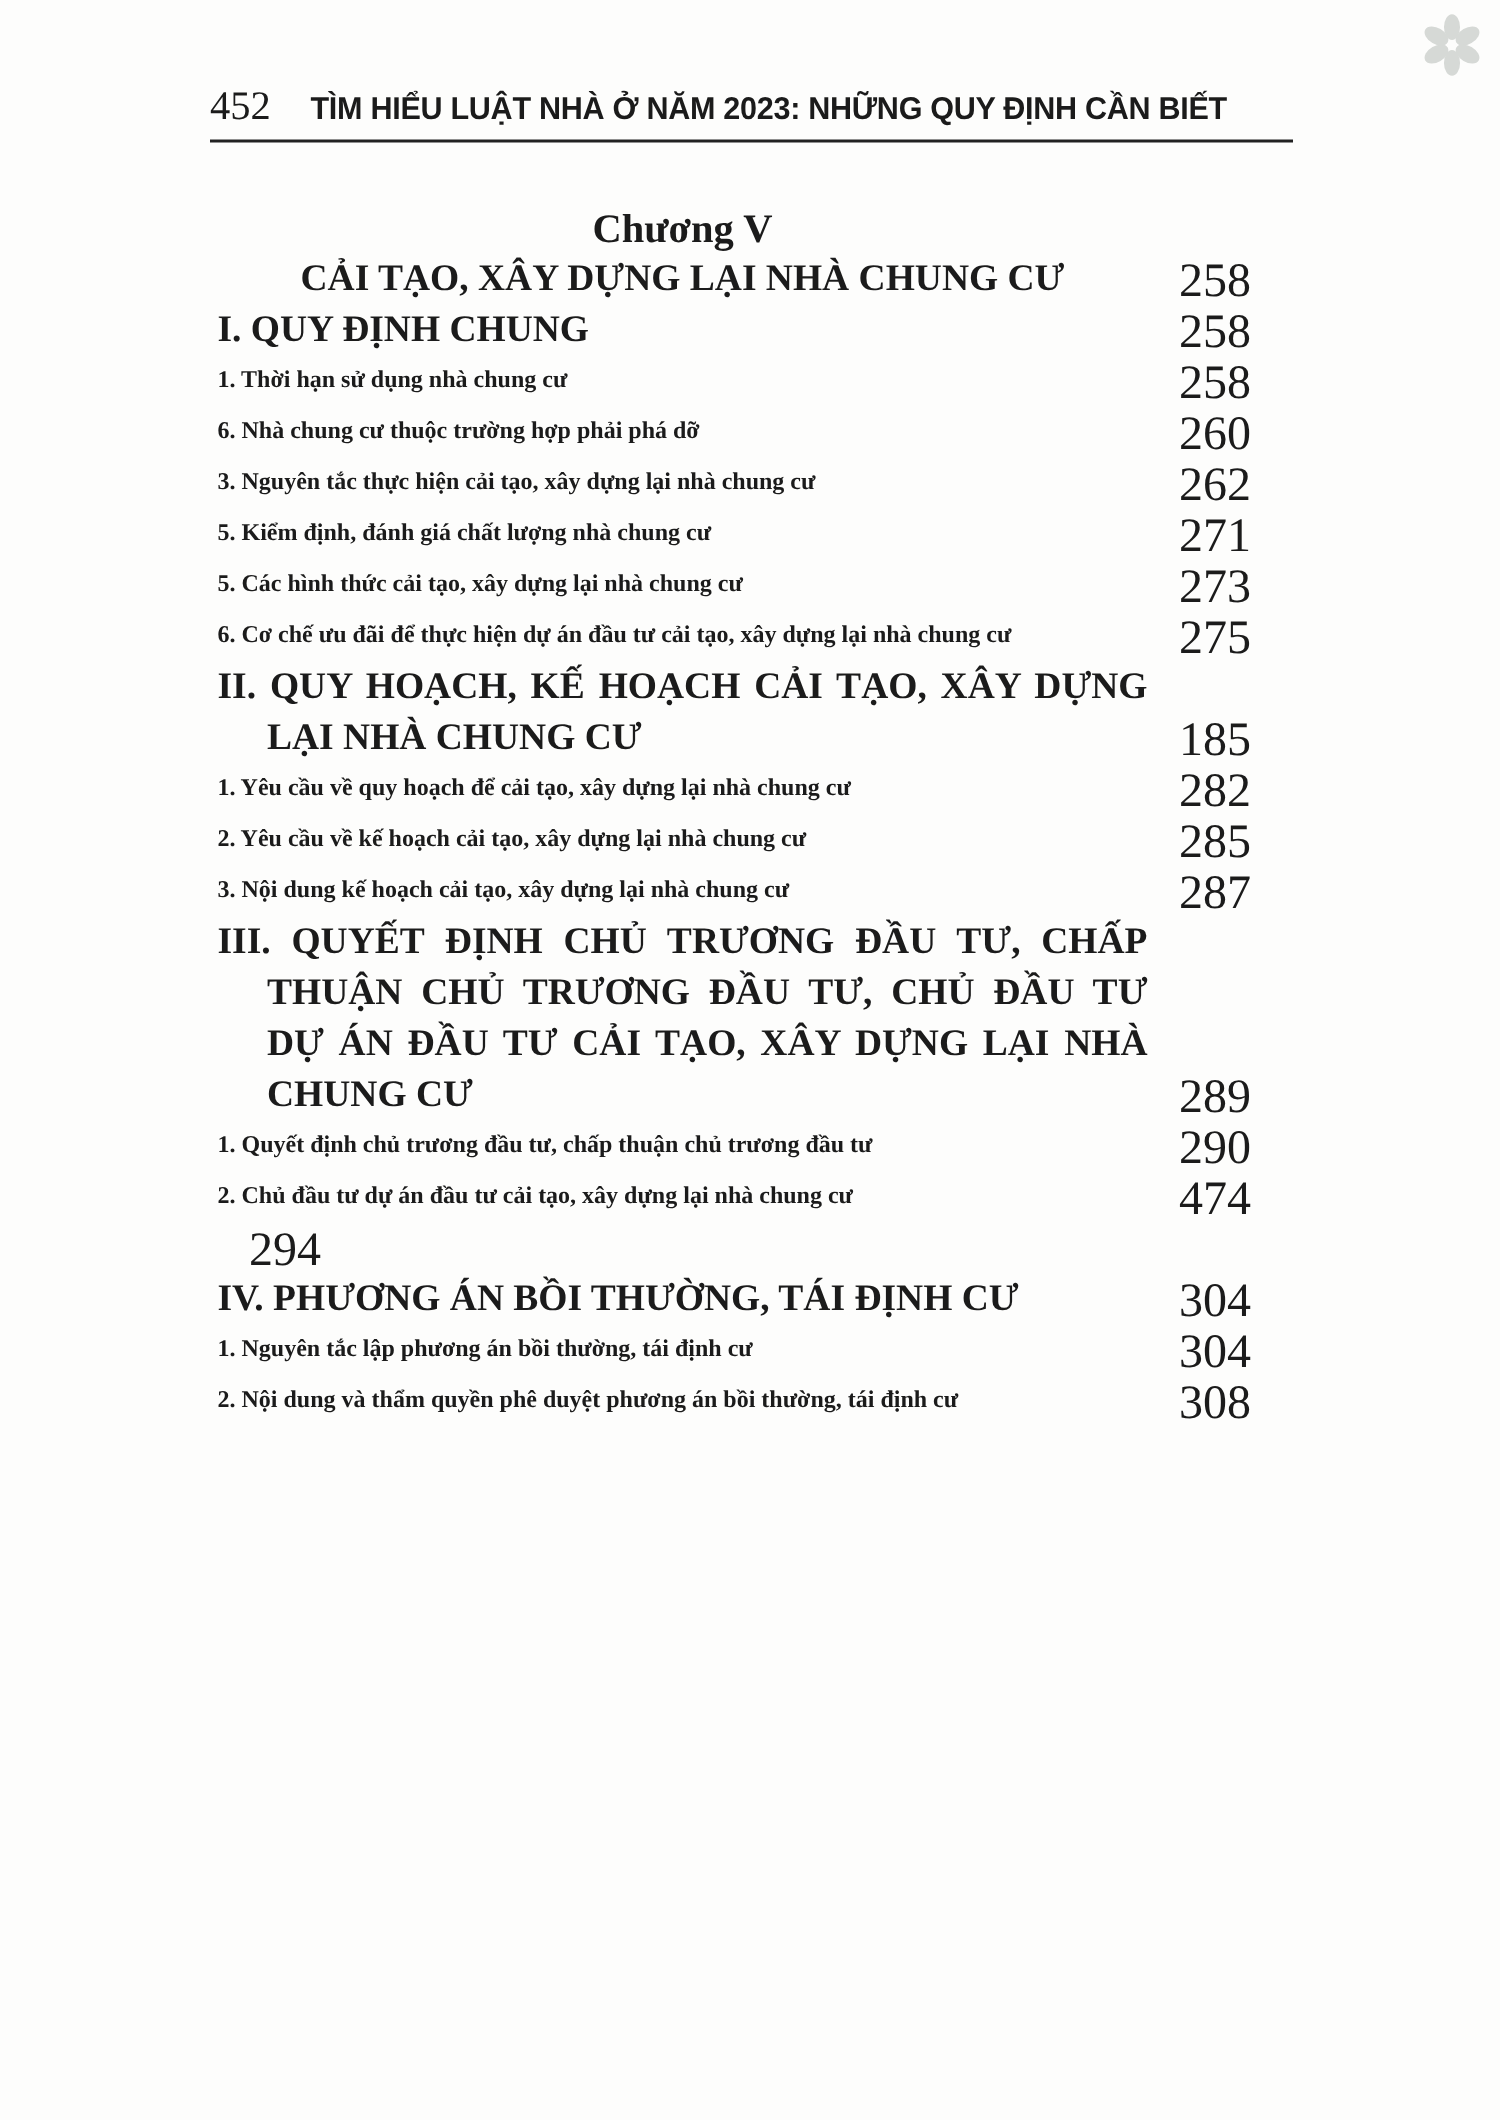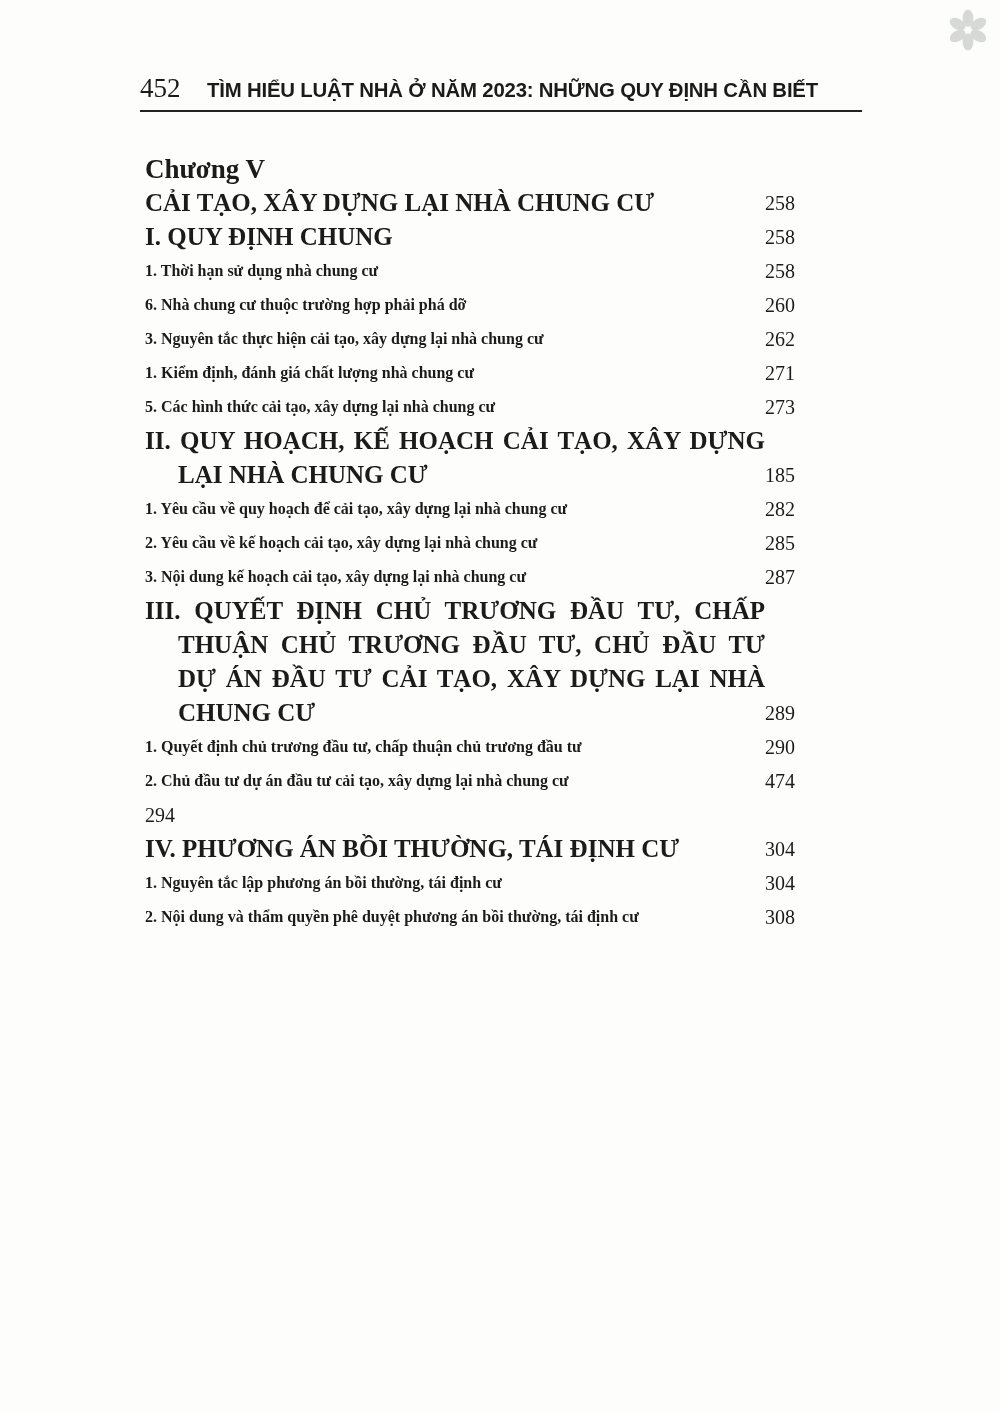--- a/index.html
+++ b/index.html
@@ -11,21 +11,21 @@
   * { margin: 0; padding: 0; box-sizing: border-box; }
   html, body { background: #ffffff; }
   .page {
     position: relative;
     width: 1000px;
     height: 1413px;
     background: var(--bg);
     color: var(--text);
     font-family: "Liberation Serif", "DejaVu Serif", serif;
     overflow: hidden;
-    padding-top: 74px;
+    padding-top: 56px;
   }
   
   .watermark {
     position: absolute;
     top: 8px;
     right: 10px;
     width: 44px;
     height: 44px;
   }
   
@@ -66,25 +66,25 @@
     text-align: justify;
   }
   .entry {
     padding-left: 33px;
     text-indent: -33px;
     font-weight: bold;
   }
   .row.section .text { font-size: 25px; }
   .pagecol {
     width: 90px;
-    text-align: left;
-    font-size: 20px;
+    text-align: center;
+    font-size: 32px;
     line-height: 34px;
   }
-  .center { text-align: left; }
+  .center { text-align: center; }
   .bold { font-weight: bold; }
   .chapter-label { font-size: 27px; }
   .chapter-title { font-size: 25px; white-space: nowrap; }
 </style>
 </head>
 <body>
 
 <div class="page">
 
   <svg class="watermark" viewBox="0 0 46 46" aria-hidden="true">
@@ -128,29 +128,33 @@
     <div class="text entry">6. Nhà chung cư thuộc trường hợp phải phá dỡ</div>
     <div class="pagecol">260</div>
   </div>
 
   <div class="row">
     <div class="text entry">3. Nguyên tắc thực hiện cải tạo, xây dựng lại nhà chung cư</div>
     <div class="pagecol">262</div>
   </div>
 
   <div class="row">
-    <div class="text entry">1. Kiểm định, đánh giá chất lượng nhà chung cư</div>
+    <div class="text entry">5. Kiểm định, đánh giá chất lượng nhà chung cư</div>
     <div class="pagecol">271</div>
   </div>
 
   <div class="row">
     <div class="text entry">5. Các hình thức cải tạo, xây dựng lại nhà chung cư</div>
     <div class="pagecol">273</div>
   </div>
 
+  <div class="row">
+    <div class="text entry">6. Cơ chế ưu đãi để thực hiện dự án đầu tư cải tạo, xây dựng lại nhà chung cư</div>
+    <div class="pagecol">275</div>
+  </div>
 
   <div class="row section">
     <div class="text entry">II. QUY HOẠCH, KẾ HOẠCH CẢI TẠO, XÂY DỰNG LẠI NHÀ CHUNG CƯ</div>
     <div class="pagecol">185</div>
   </div>
 
   <div class="row">
     <div class="text entry">1. Yêu cầu về quy hoạch để cải tạo, xây dựng lại nhà chung cư</div>
     <div class="pagecol">282</div>
   </div>

